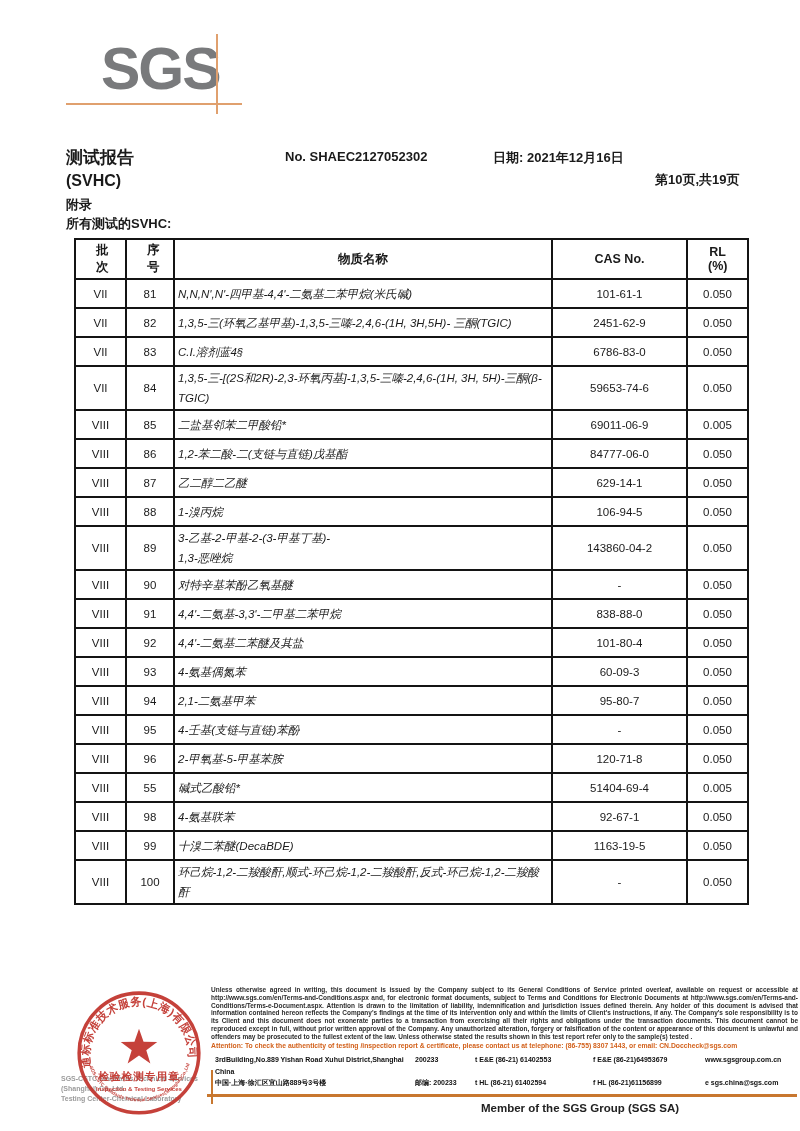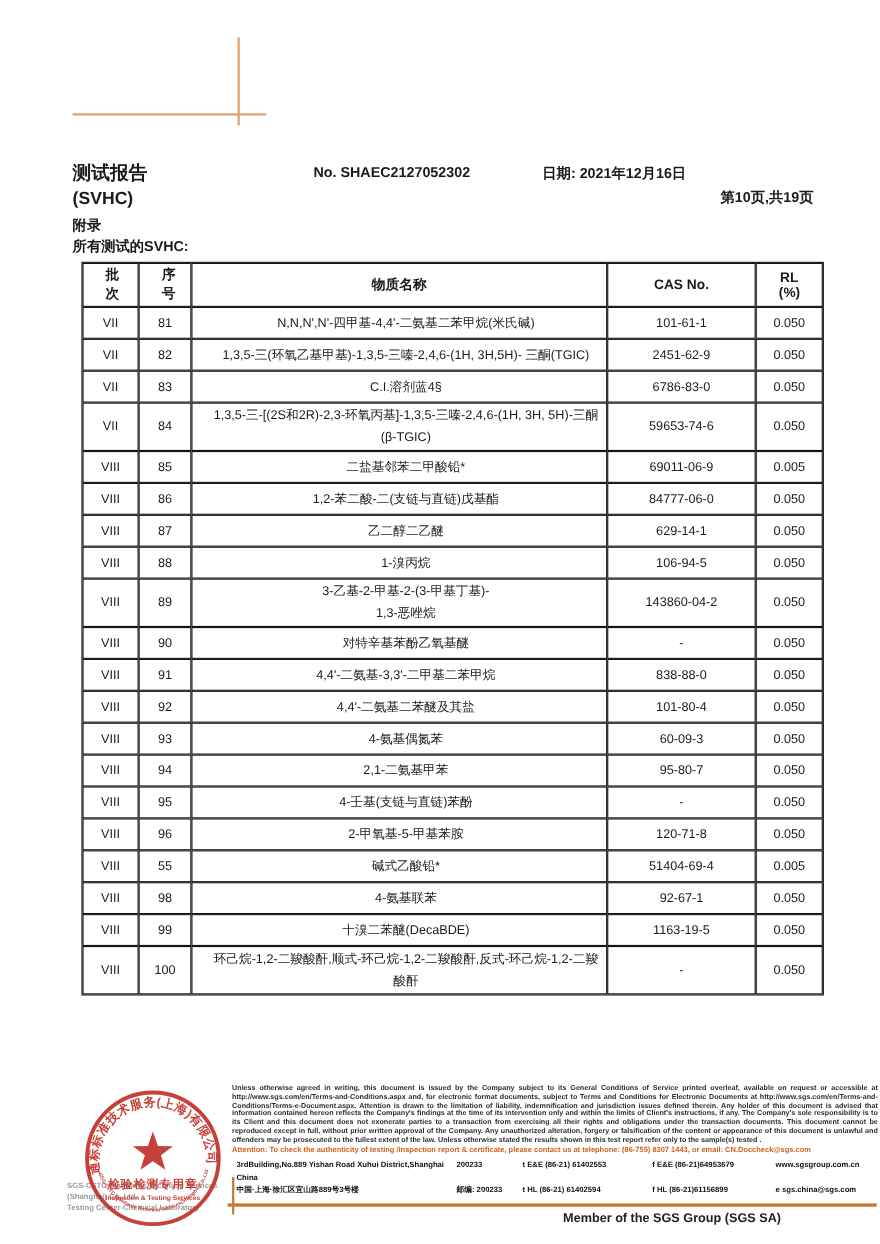--- a/index.html
+++ b/index.html
@@ -21,43 +21,44 @@
   .report-page { position:absolute; left:655px; top:149px; font-size:13px; font-weight:600;margin-top:22px; }
   .annex { position:absolute; left:66px; top:196px; font-size:13px; font-weight:700; }
   .list-label { position:absolute; left:66px; top:215px; font-size:13px; font-weight:700; }
 
   
   table.svhc { position:absolute; left:74px; top:238px; width:673px;
                border-collapse:separate; border-spacing:0; border:1.5px solid #141414; table-layout:fixed; }
   table.svhc th, table.svhc td { border:1px solid #141414; vertical-align:middle; }
   table.svhc th { height:25px; font-size:12.5px; font-weight:700; text-align:center; padding:2px 20px; }
   table.svhc td { height:29px; font-size:11.5px; line-height:20px; padding:1px 5px; text-align:center; }
-  table.svhc td.name { text-align:center; padding-left:17px; white-space:pre-line; }
+  table.svhc td.name { text-align:left; padding-left:3px; white-space:pre-line;font-style:italic; }
 
   
   .company-gray { position:absolute; left:61px; top:1074px; width:165px; font-size:7px;
                   font-weight:700; color:#9b9b9b; line-height:10px; z-index:1; }
   .stamp { position:absolute; left:68px; top:984px; width:142px; height:142px; z-index:2; opacity:.95; }
 
   .footer-text { position:absolute; left:211px; top:986px; width:587px; z-index:3; }
   .disclaimer { font-size:6.5px; line-height:7.75px; font-weight:600; color:#2d2d2d; text-align:justify; }
   .attention { margin-top:2px; font-size:6.8px; line-height:8px; font-weight:700; color:#d2601a; }
   .addr-grid { margin-top:4px; padding-left:4px; display:grid;
                grid-template-columns:200px 60px 118px 112px 1fr;
                font-size:7px; line-height:11.5px; font-weight:600; color:#111; }
   .footer-hline { position:absolute; left:207px; top:1094px; width:590px; height:2.5px; background:#c8772f; z-index:4; }
   .footer-vline { position:absolute; left:211px; top:1070px; width:2px; height:34px; background:#c8772f; z-index:4; }
   .member { position:absolute; left:450px; top:1102px; width:260px; font-size:11.5px; font-weight:600;
-            color:#222; text-align:right; }
+            color:#222; text-align:center; }
 </style>
 </head>
 <body>
 
 <div class="page">
 
+  <div class="logo-text">SGS</div>
   <div class="logo-hline"></div>
   <div class="logo-vline"></div>
 
   <div class="report-title">测试报告</div>
   <div class="report-subtitle">(SVHC)</div>
   <div class="report-no">No. SHAEC2127052302</div>
   <div class="report-date">日期: 2021年12月16日</div>
   <div class="report-page">第10页,共19页</div>
   <div class="annex">附录</div>
   <div class="list-label">所有测试的SVHC:</div>

